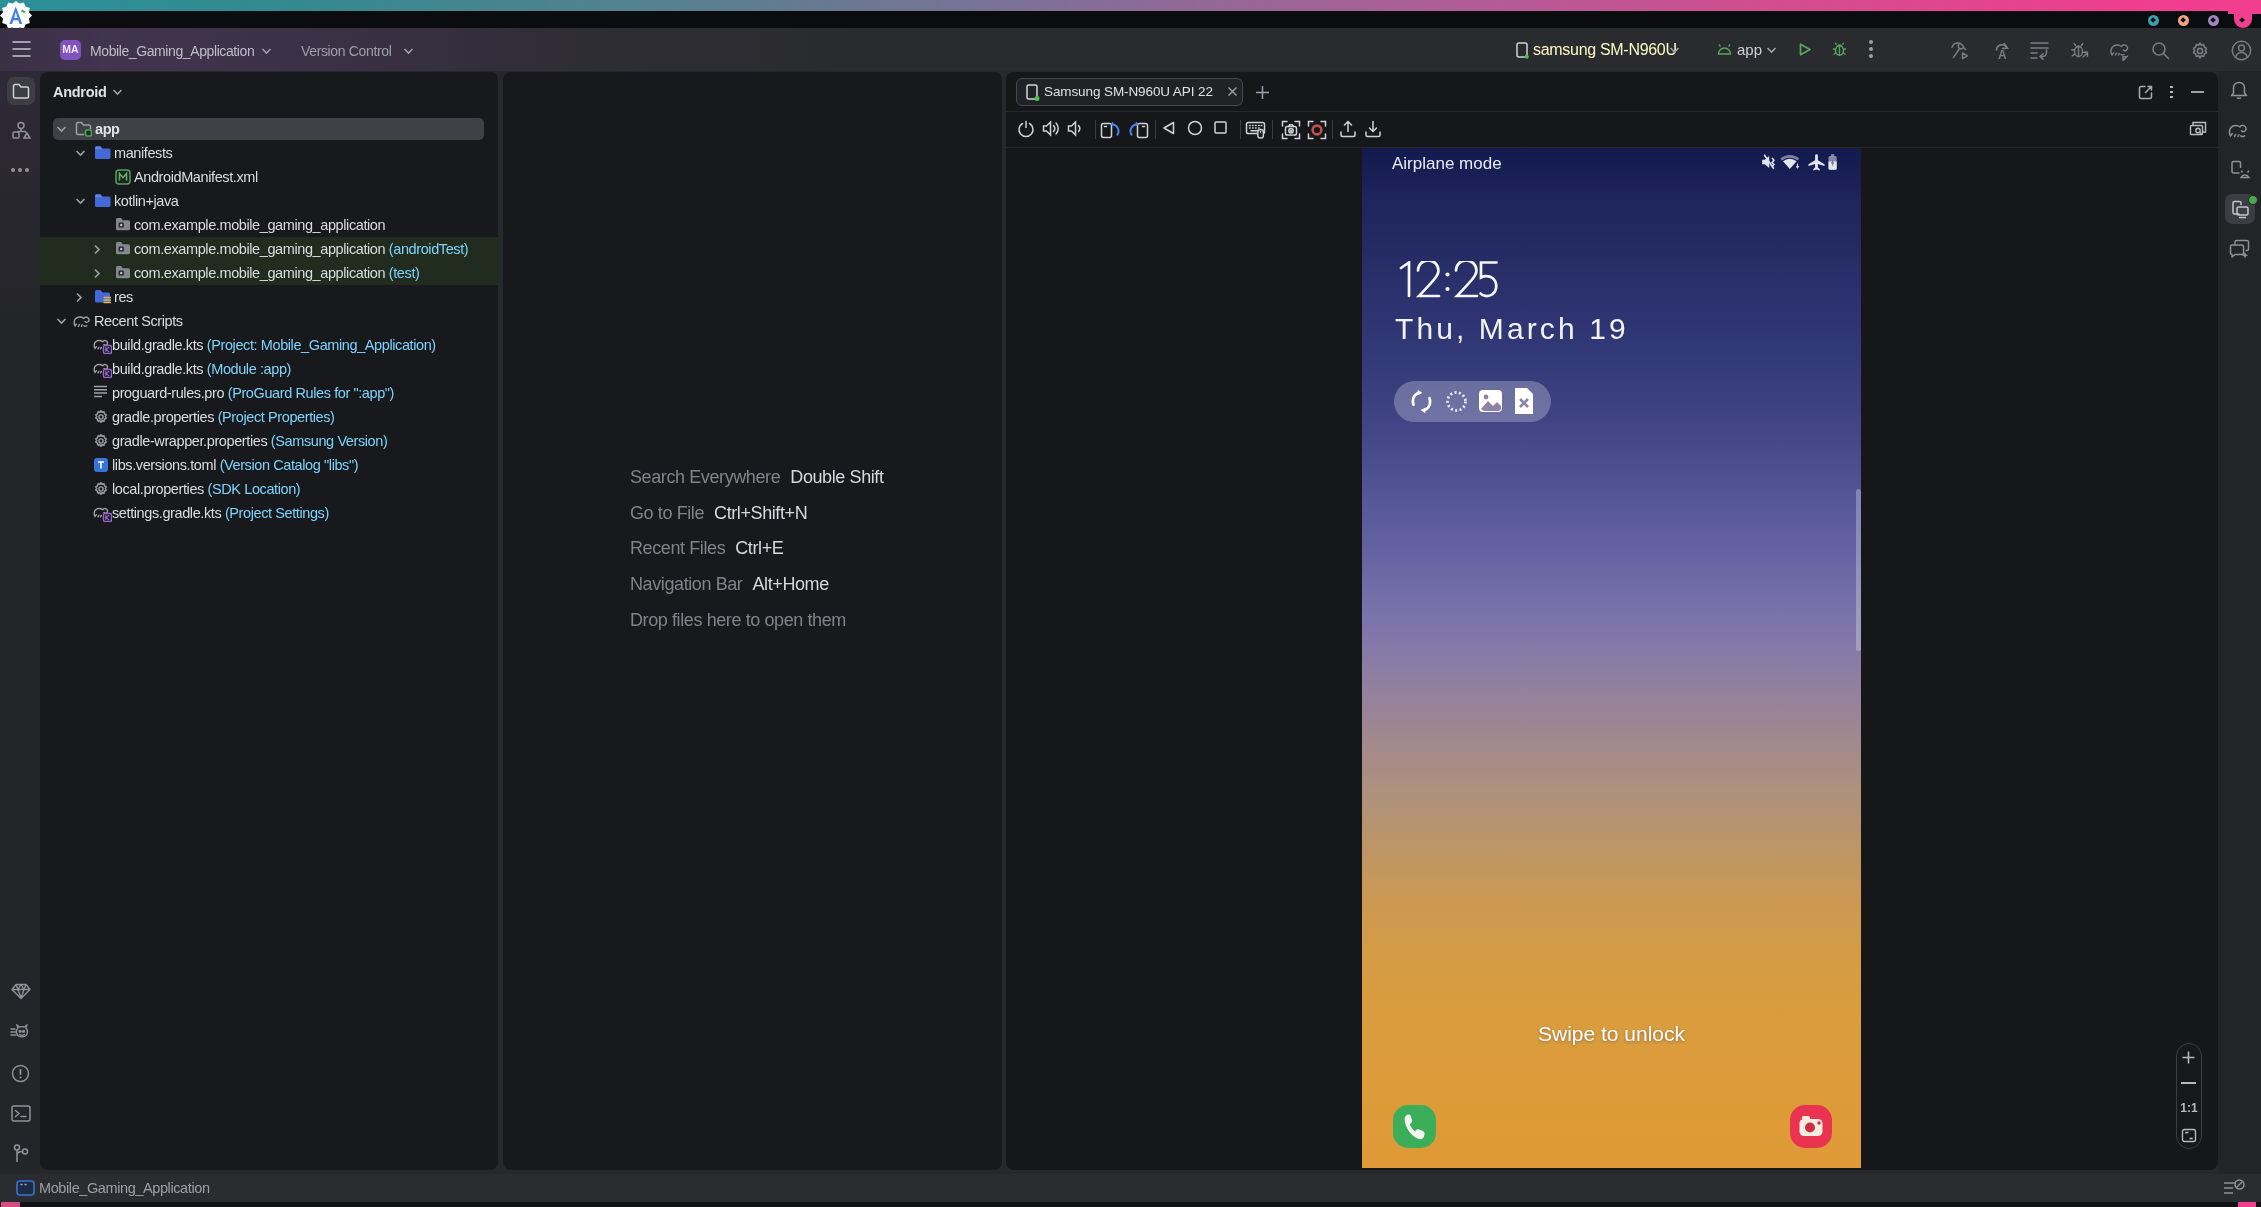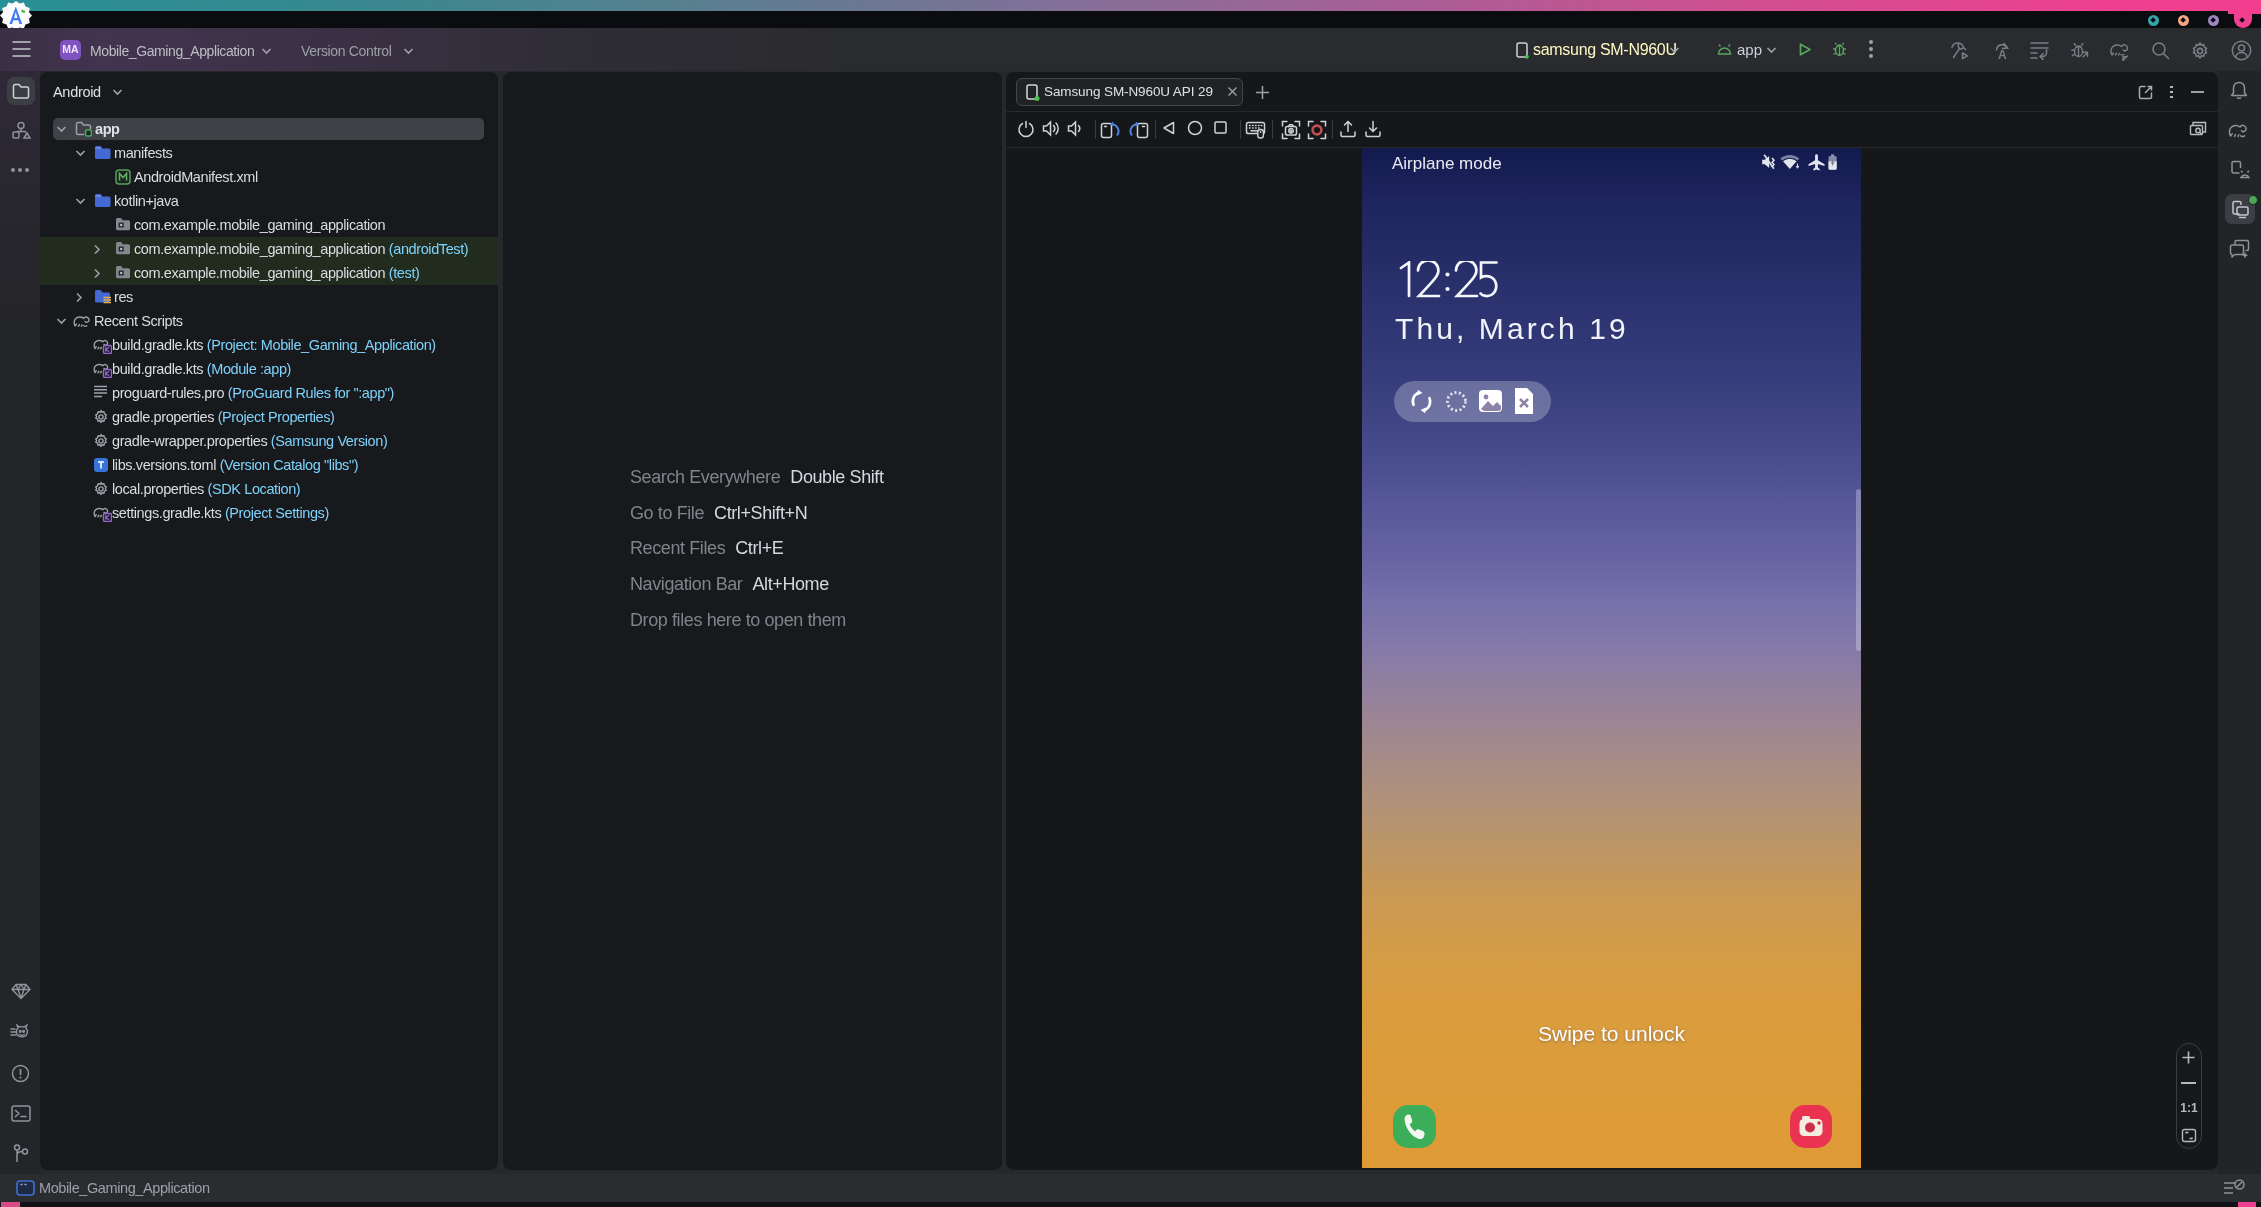--- a/index.html
+++ b/index.html
@@ -188,21 +188,21 @@
 </svg>
 <svg class="a" style="left:12px;top:1144px" width="18" height="19" viewBox="0 0 18 19">
  <g fill="none" stroke="#8f9299" stroke-width="1.5">
   <circle cx="5" cy="3.5" r="2.5"></circle>
       <circle cx="13" cy="7.5" r="2.5"></circle>
   <path d="M5 6 v12 M5 11 c0-3 3-3.5 5.5-3.5"></path>
  </g>
 </svg>
 
 <div class="card" style="left:40px;top:72px;width:458px;height:1098px"></div>
-<div class="a" style="left:53px;top:82px;height:20px;line-height:20px;font-size:14.5px;letter-spacing:-0.3px;font-weight:normal;color:#dfe1e5">Android</div>
+<div class="a" style="left:53px;top:82px;height:20px;line-height:20px;font-size:14.5px;letter-spacing:-0.3px;font-weight:bold;color:#dfe1e5">Android</div>
 <svg class="a" style="left:112px;top:88px" width="11" height="8" viewBox="0 0 11 8">
     <path d="M1.5 2 L5.5 6 L9.5 2" stroke="#9fa2a9" stroke-width="1.6" fill="none"></path>
   </svg>
 
 <div class="a" style="left:40px;top:237px;width:458px;height:48px;background:#212c1e"></div>
 
 <div class="a" style="left:53px;top:118px;width:431px;height:22px;border-radius:5px;background:#3f4147"></div>
 
 <div id="tree">
     <div class="a" style="left:56px;top:125px">
@@ -386,21 +386,21 @@
 <div class="sk" style="left:630px;top:574px">Navigation Bar<b>Alt+Home</b></div>
 <div class="sk" style="left:630px;top:610px">Drop files here to open them</div>
 
 <div class="card" style="left:1006px;top:72px;width:1212px;height:1098px;background:#161719"></div>
 
 <div class="a" style="left:1016px;top:78px;width:227px;height:28px;border:1px solid #45474c;border-radius:6px;background:#212226"></div>
 <svg class="a" style="left:1026px;top:84px" width="14" height="17" viewBox="0 0 14 17">
  <rect x="1" y="1" width="10" height="14" rx="2" fill="none" stroke="#d5d8dd" stroke-width="1.5"></rect>
  <circle cx="11" cy="14.5" r="2.5" fill="#43c64a"></circle>
 </svg>
-<div class="a" style="left:1044px;top:82px;height:20px;line-height:20px;font-size:13.5px;letter-spacing:-0.1px;color:#dee0e5">Samsung SM-N960U API 29</div>
+<div class="a" style="left:1044px;top:82px;height:20px;line-height:20px;font-size:13.5px;letter-spacing:-0.1px;color:#dee0e5">Samsung SM-N960U API 22</div>
 <svg class="a" style="left:1227px;top:86px" width="11" height="11" viewBox="0 0 11 11">
     <path d="M1.5 1.5 L9.5 9.5 M9.5 1.5 L1.5 9.5" stroke="#9da0a7" stroke-width="1.4"></path>
   </svg>
 <svg class="a" style="left:1255px;top:85px" width="15" height="15" viewBox="0 0 15 15">
     <path d="M7.5 1 V14 M1 7.5 H14" stroke="#9da0a7" stroke-width="1.5"></path>
   </svg>
 
 <svg class="a" style="left:2138px;top:85px" width="15" height="15" viewBox="0 0 15 15">
  <g fill="none" stroke="#a8abb2" stroke-width="1.5" stroke-linecap="round">
       <path d="M7 1.5 H3 A1.5 1.5 0 0 0 1.5 3 V12 A1.5 1.5 0 0 0 3 13.5 H12 A1.5 1.5 0 0 0 13.5 12 V8"></path>

